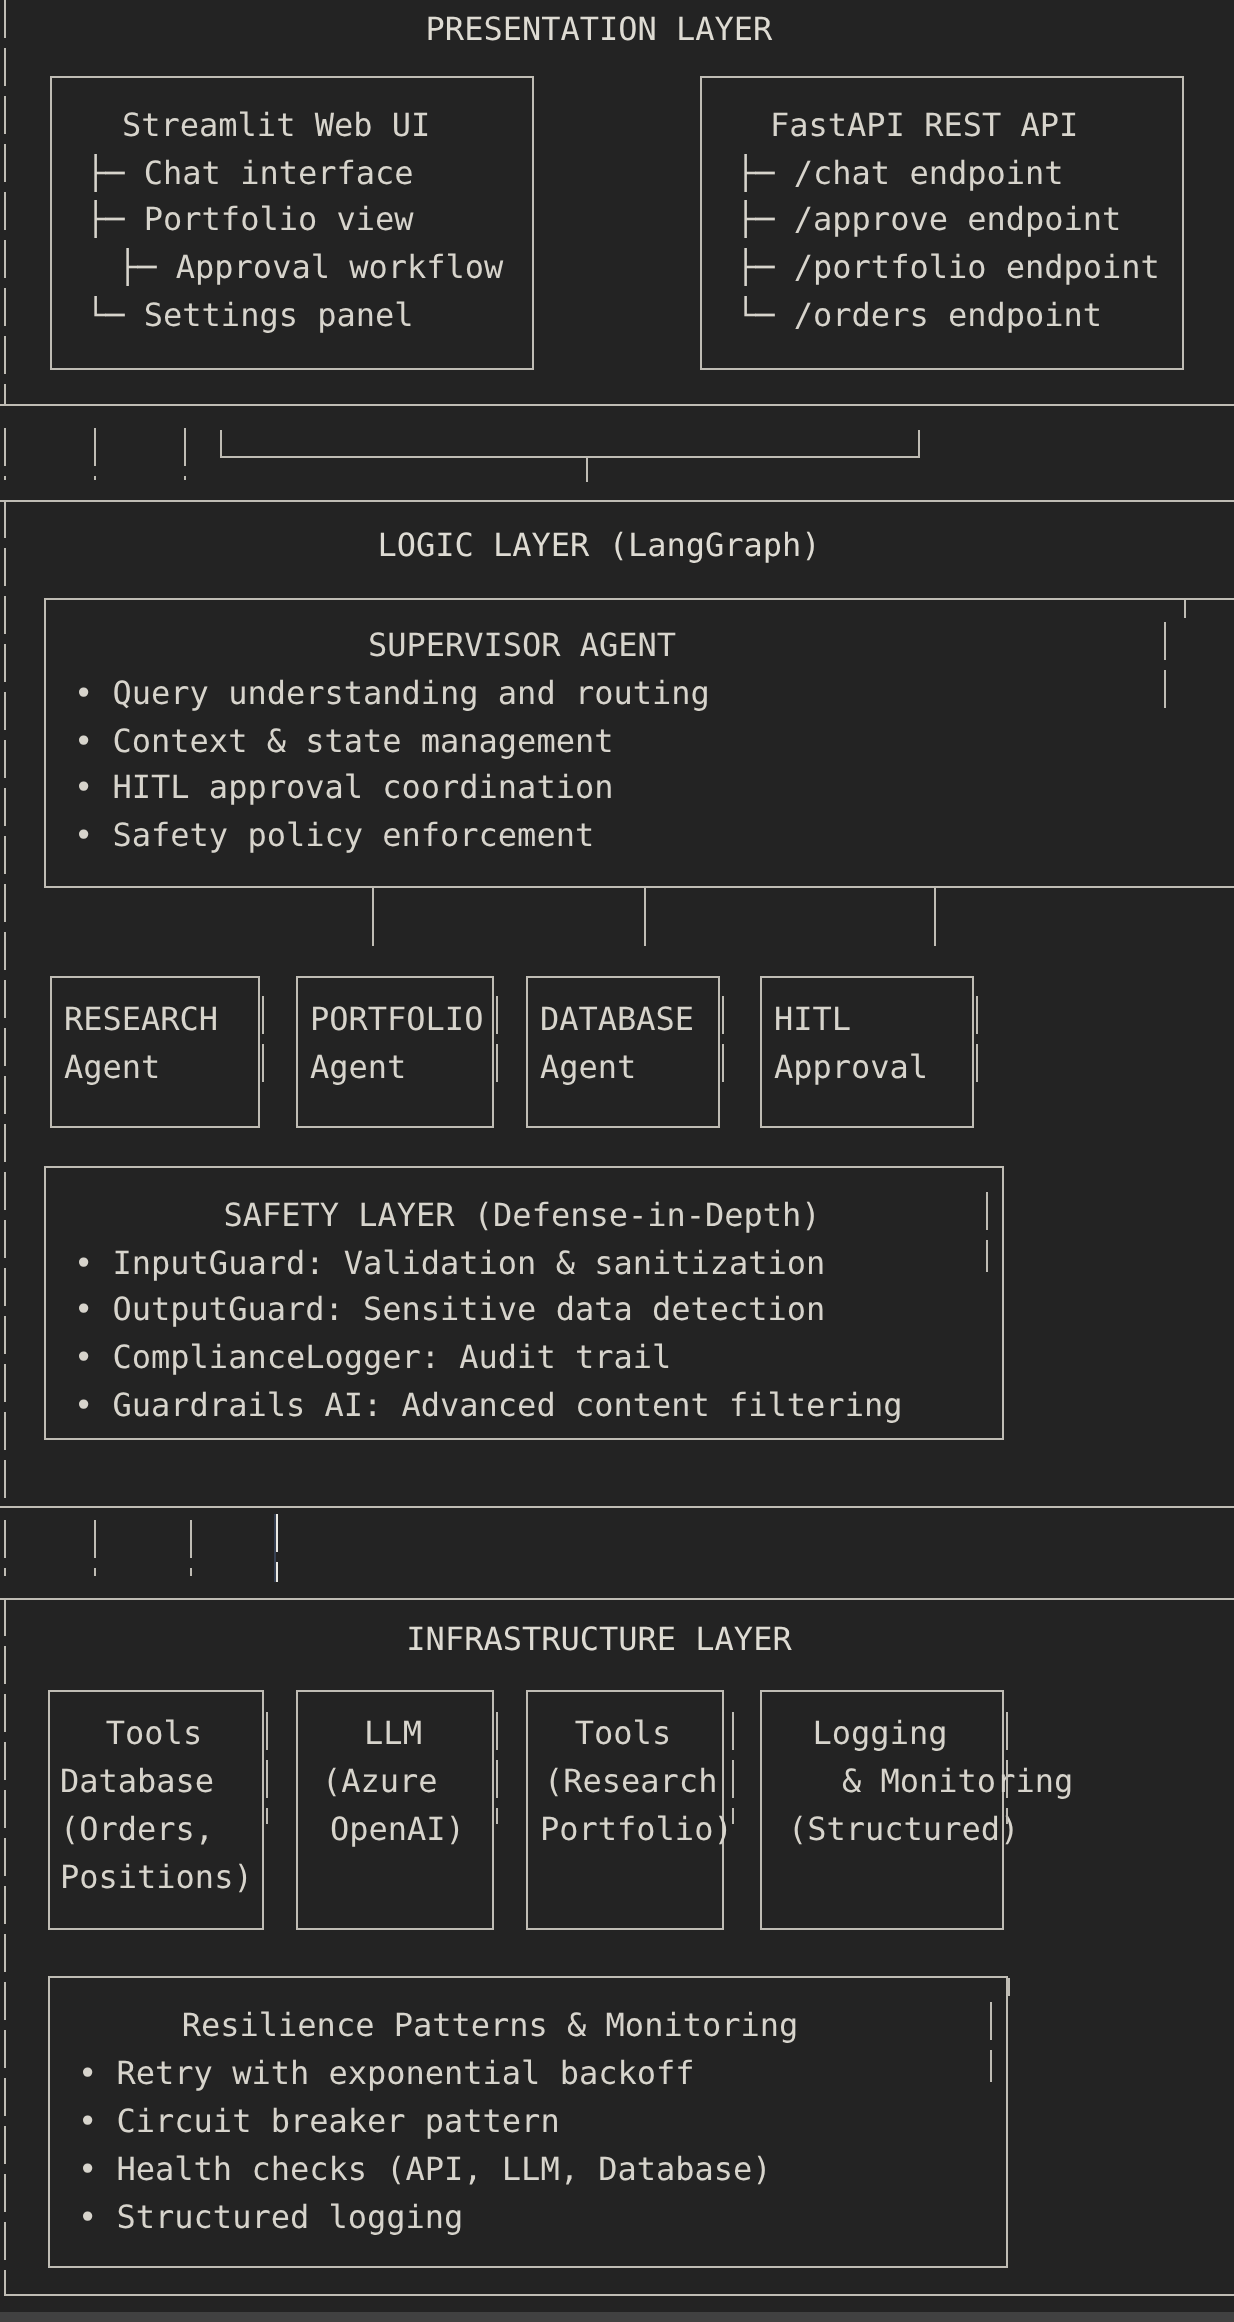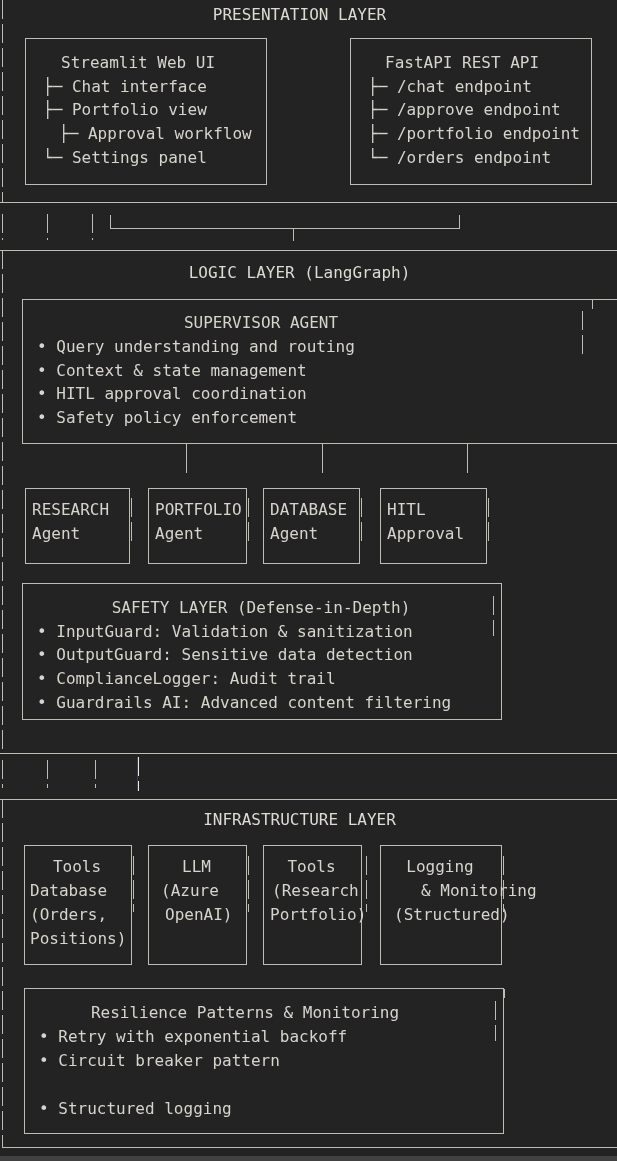--- a/index.html
+++ b/index.html
@@ -147,20 +147,21 @@
     <div class="row ctr" style="left:0;top:11px;width:118px;">Logging</div>
     <div class="row" style="left:8px;top:35px;margin-left:32px;">&amp; Monitoring</div>
     <div class="row" style="left:13px;top:59px;">(Structured)</div>
   </div>
   <div class="vdash" style="left:503px;top:856px;height:56px;"></div>
 
   <div class="box" style="left:24px;top:988px;width:478px;height:144px;">
     <div class="row ctr" style="left:0;top:14px;width:440px;">Resilience Patterns &amp; Monitoring</div>
     <div class="row" style="left:14px;top:38px;">• Retry with exponential backoff</div>
     <div class="row" style="left:14px;top:62px;">• Circuit breaker pattern</div>
+    <div class="row" style="left:14px;top:86px;">• Health checks (API, LLM, Database)</div>
     <div class="row" style="left:14px;top:110px;">• Structured logging</div>
   </div>
   <div class="vsolid" style="left:504px;top:989px;height:9px;"></div>
   <div class="vdash" style="left:495px;top:1001px;height:40px;"></div>
 
   <div class="hline" style="left:2px;top:1147px;width:615px;"></div>
 
   <div class="strip" style="left:0;top:1156px;width:617px;height:5px;"></div>
 
 </div>

